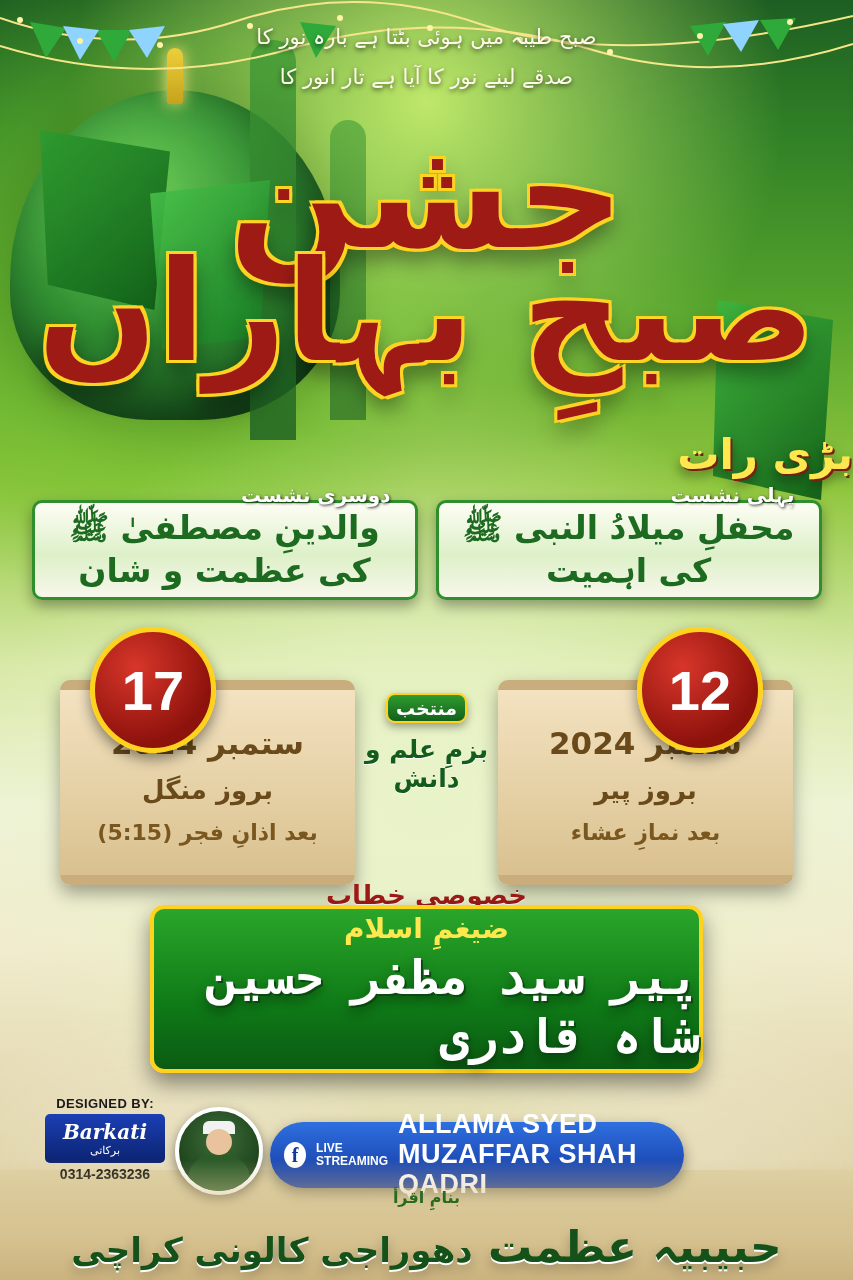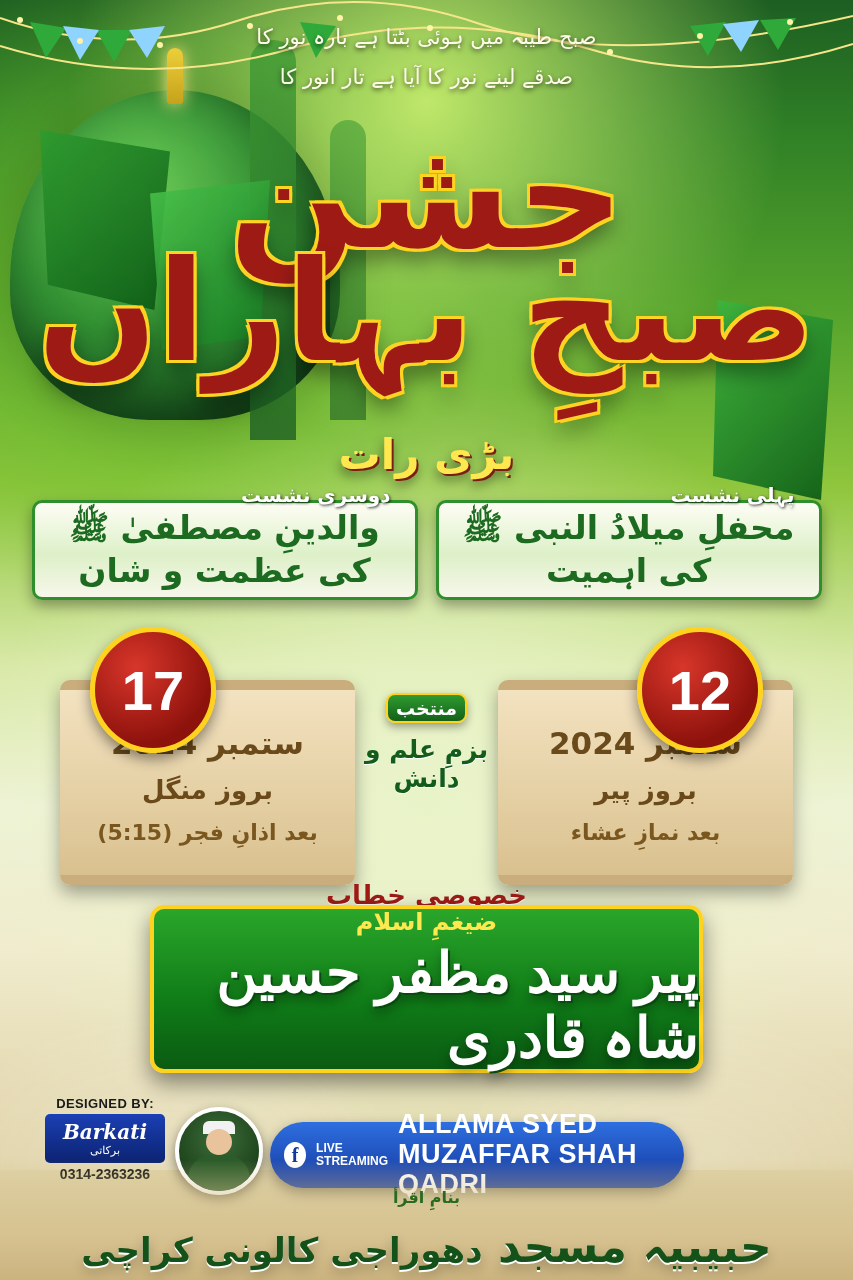--- a/index.html
+++ b/index.html
@@ -70,21 +70,21 @@
       3px 3px 0 #ffd21e,
       -3px 3px 0 #ffd21e,
       3px -3px 0 #ffd21e,
       -3px -3px 0 #ffd21e,
       0 12px 22px rgba(0,0,0,.45);
     letter-spacing:-6px;
   }
   .title .l2{display:block;font-size:140px;margin-top:-28px;}
 
   .bigraat{
-    position:absolute;top:430px;left:0;right:0;text-align:center;direction:rtl;
+    position:absolute;top:430px;left:0;right:0;text-align:right;direction:rtl;
     font-size:42px;font-weight:bold;color:#ffe84f;
     font-family:"DejaVu Sans",sans-serif;
     text-shadow:2px 2px 0 #7a1d12, 0 6px 12px rgba(0,0,0,.5);
   }
 
   .sessions{position:absolute;top:500px;left:0;right:0;display:flex;justify-content:center;gap:18px;direction:rtl;}
   .sess{
     position:relative;width:380px;min-height:92px;border-radius:10px;
     background:linear-gradient(180deg,#fdfdf4,#ddf0c8 55%,#f7f7ea);
     border:3px solid #2f8f2c;box-shadow:0 6px 14px rgba(0,0,0,.35);
@@ -143,22 +143,22 @@
     position:absolute;top:880px;left:0;right:0;text-align:center;direction:rtl;
     font-size:26px;font-weight:bold;color:#9e1b15;
     font-family:"DejaVu Sans",sans-serif;text-shadow:0 1px 0 #fff;
   }
   .greenpanel{
     position:absolute;top:905px;left:150px;right:150px;height:160px;border-radius:14px;
     background:linear-gradient(180deg,#2aa62a,#0f7a17 60%,#0b5b12);
     border:4px solid #ffd21e;box-shadow:0 10px 22px rgba(0,0,0,.45);
     display:flex;flex-direction:column;align-items:center;justify-content:center;direction:rtl;
   }
-  .greenpanel .sub{color:#ffe84f;font-size:24px;font-weight:bold;font-family:"DejaVu Sans",sans-serif;}
-  .greenpanel .name{color:#fff;font-size:56px;font-weight:bold;font-family:Liberation Sans, sans-serif;
+  .greenpanel .sub{color:#ffe84f;font-size:28px;font-weight:bold;font-family:"DejaVu Sans",sans-serif;}
+  .greenpanel .name{color:#fff;font-size:48px;font-weight:bold;font-family:Liberation Mono, monospace;
     text-shadow:2px 2px 0 #0a4a10, 0 6px 12px rgba(0,0,0,.4);margin-top:4px;}
 
   .designer{
     position:absolute;left:45px;bottom:98px;width:120px;text-align:center;
   }
   .designer .lbl{font-size:13px;font-weight:bold;color:#1a1a1a;letter-spacing:.4px;}
   .designer .card{
     margin-top:3px;background:linear-gradient(180deg,#1b3fb5,#0c2370);
     border-radius:5px;padding:6px 4px;color:#fff;
   }
@@ -326,18 +326,18 @@
       <div class="speakername">ALLAMA SYED</div>
       <div class="speakername">MUZAFFAR SHAH QADRI</div>
     </div>
   </div>
 
   <div class="sand"></div>
 
   <div class="mosque">
     <div class="logo">بنامِ اقرأ</div>
     <div class="line">
-      <span>حبیبیہ مسجد</span>
+      <span>حبیبیہ عظمت</span>
       <span class="thin">دھوراجی کالونی کراچی</span>
     </div>
   </div>
 
 </div>
 
 </body></html>

